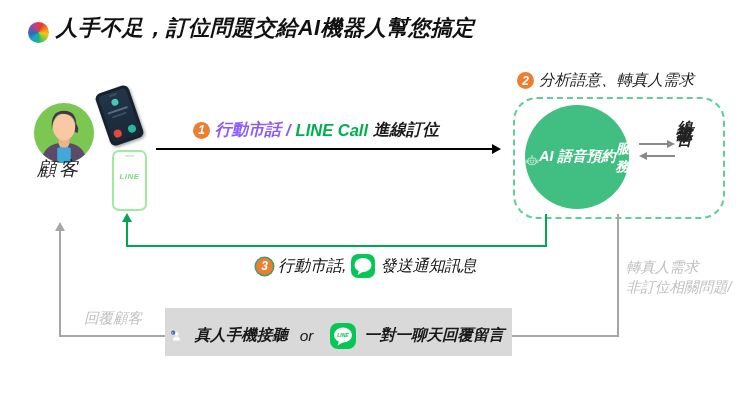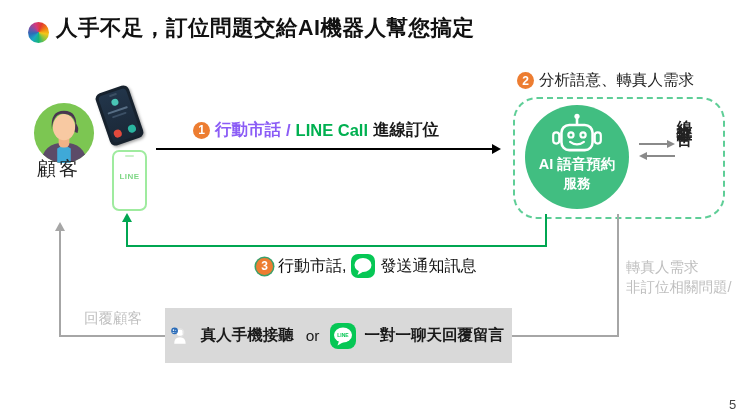--- a/index.html
+++ b/index.html
@@ -1,18 +1,18 @@
 <!DOCTYPE html>
 <html><head>
 <meta charset="utf-8">
 <style>
   html,body{margin:0;padding:0;background:#fff;}
   .stage{
-    position:relative;width:740px;height:410px;background:#ffffff;
-    overflow:hidden;font-family:"Liberation Sans",sans-serif;color:#1a1a1a;
+    position:relative;width:740px;height:356px;background:#ffffff;
+    overflow:hidden;font-family:"Liberation Sans",sans-serif;color:#1a1a1a;font-style:italic;
   }
   
   .logo{
     position:absolute;left:28px;top:22px;width:21px;height:21px;border-radius:50%;
     background:conic-gradient(from 20deg,#e23a2e,#f07f13,#f5c518,#8dc63f,#19b57a,#1aa7c4,#2b6cb8,#7b52a6,#d4387f,#e23a2e);
   }
   .title{
     position:absolute;left:56px;top:13px;font-size:21.5px;font-weight:800;color:#111;
     letter-spacing:0.5px;white-space:nowrap;
   }
@@ -76,21 +76,21 @@
     position:absolute;left:55px;top:222px;width:0;height:0;
     border-left:5px solid transparent;border-right:5px solid transparent;border-bottom:9px solid #A6A6A6;
   }
   
   .ai-box{
     position:absolute;left:513px;top:97px;width:208px;height:118px;
     border:2px dashed #5FCE97;border-radius:24px;background:#fff;
   }
   .ai-circle{
     position:absolute;left:10px;top:6px;width:104px;height:104px;border-radius:50%;
-    background:#41BE81;display:flex;flex-direction:column;align-items:center;text-align:right;
+    background:#41BE81;display:flex;flex-direction:row;align-items:center;text-align:right;
   }
   .ai-circle svg{margin-top:7px;}
   .ai-line1{font-size:14.5px;font-weight:700;color:#fff;margin-top:-2px;white-space:nowrap;}
   .ai-line2{font-size:13.5px;font-weight:700;color:#fff;margin-top:1px;}
   .duplex{position:absolute;left:124px;top:44px;width:36px;}
   .mini-line{position:relative;height:2px;background:#8a8a8a;width:28px;}
   .mini-right{margin-bottom:10px;}
   .mini-right::after{
     content:"";position:absolute;right:-8px;top:-3px;border-top:4px solid transparent;
     border-bottom:4px solid transparent;border-left:8px solid #8a8a8a;
@@ -110,21 +110,21 @@
   .line-badge svg{position:absolute;left:0;top:0;}
   .lb-24{width:24px;height:24px;}
   .lb-26{width:26px;height:26px;border-radius:8px;}
   
   .human-box{
     position:absolute;left:165px;top:308px;width:347px;height:55px;background:#D9D9D9;
     display:flex;align-items:center;padding:0 8px 0 6px;box-sizing:border-box;white-space:nowrap;
   }
   .human-box .t{font-size:15.5px;font-weight:600;color:#1a1a1a;}
   .human-box .answer{margin-left:14px;}
-  .human-box .or{margin:0 10px 0 12px;font-weight:500;}
+  .human-box .or{margin:0 16px 0 12px;font-weight:500;}
   .human-box .chat{margin-left:9px;}
   
   .note{position:absolute;color:#BFBFBF;font-size:14.5px;line-height:1.35;}
   .note-reply{left:84px;top:309px;}
   .note-nonbooking{left:626px;top:258px;}
   .page-num{position:absolute;left:729px;top:397px;font-size:13px;color:#444;}
 </style>
 </head>
 <body>
 

